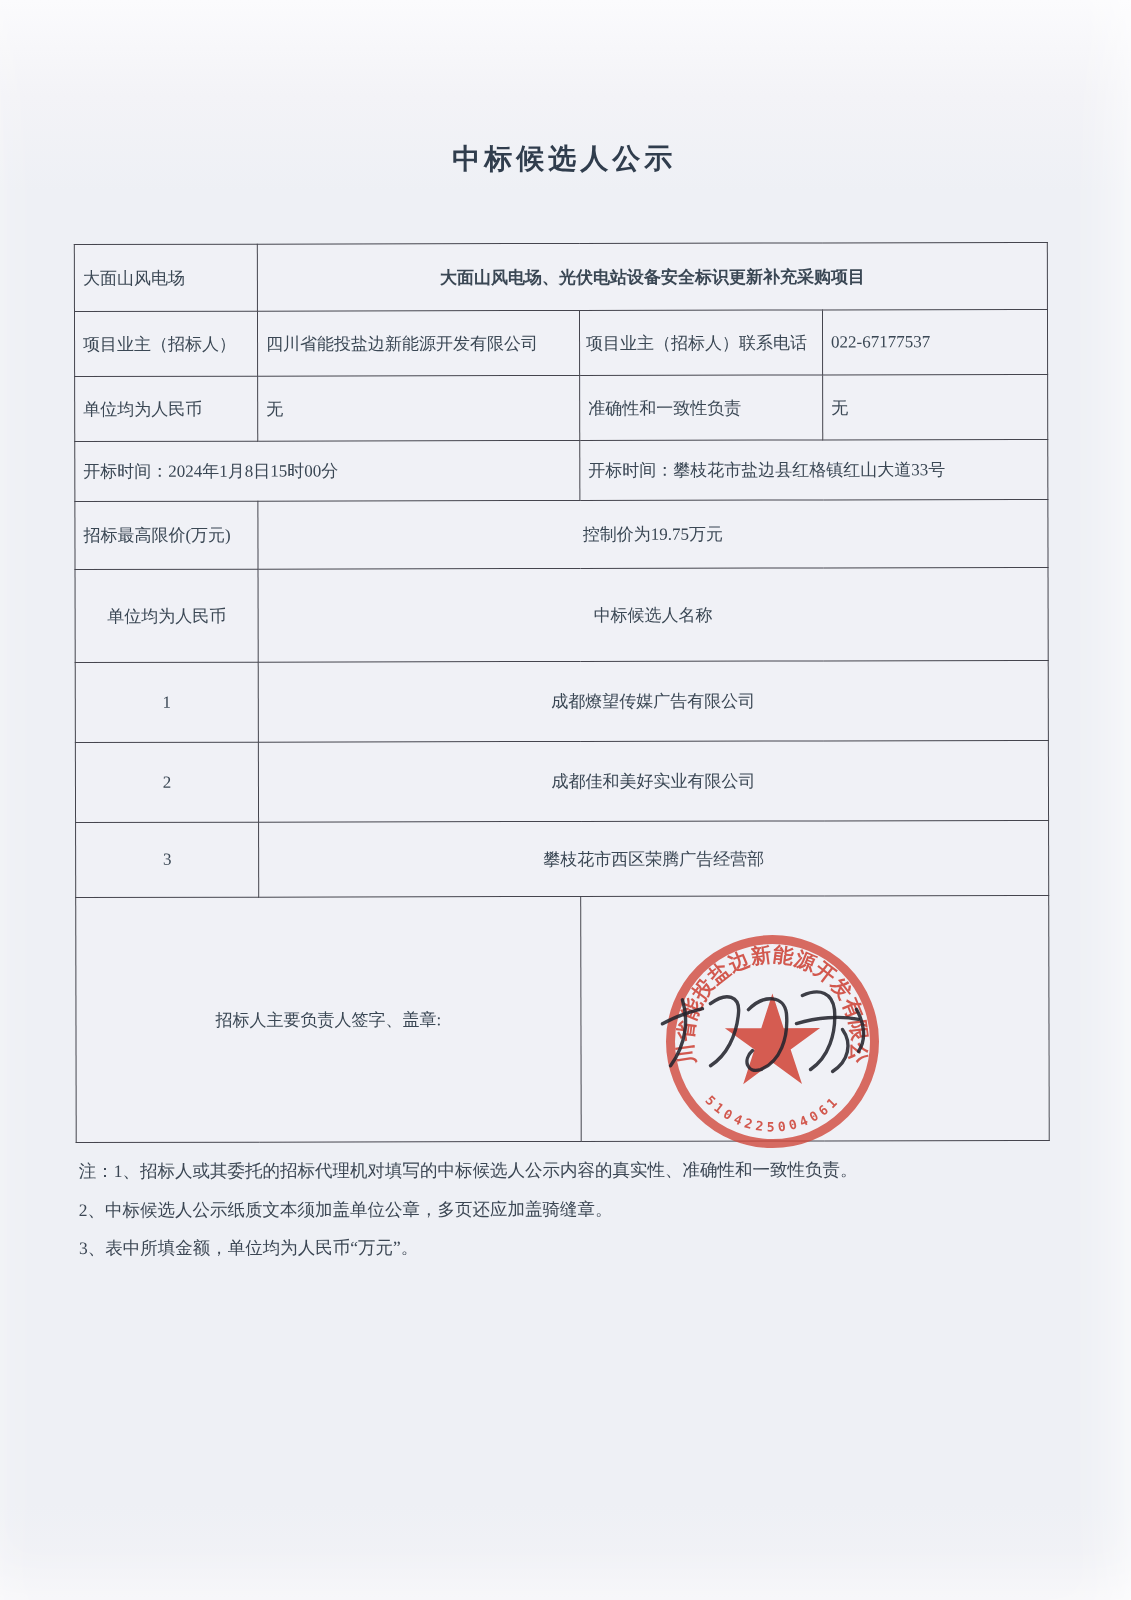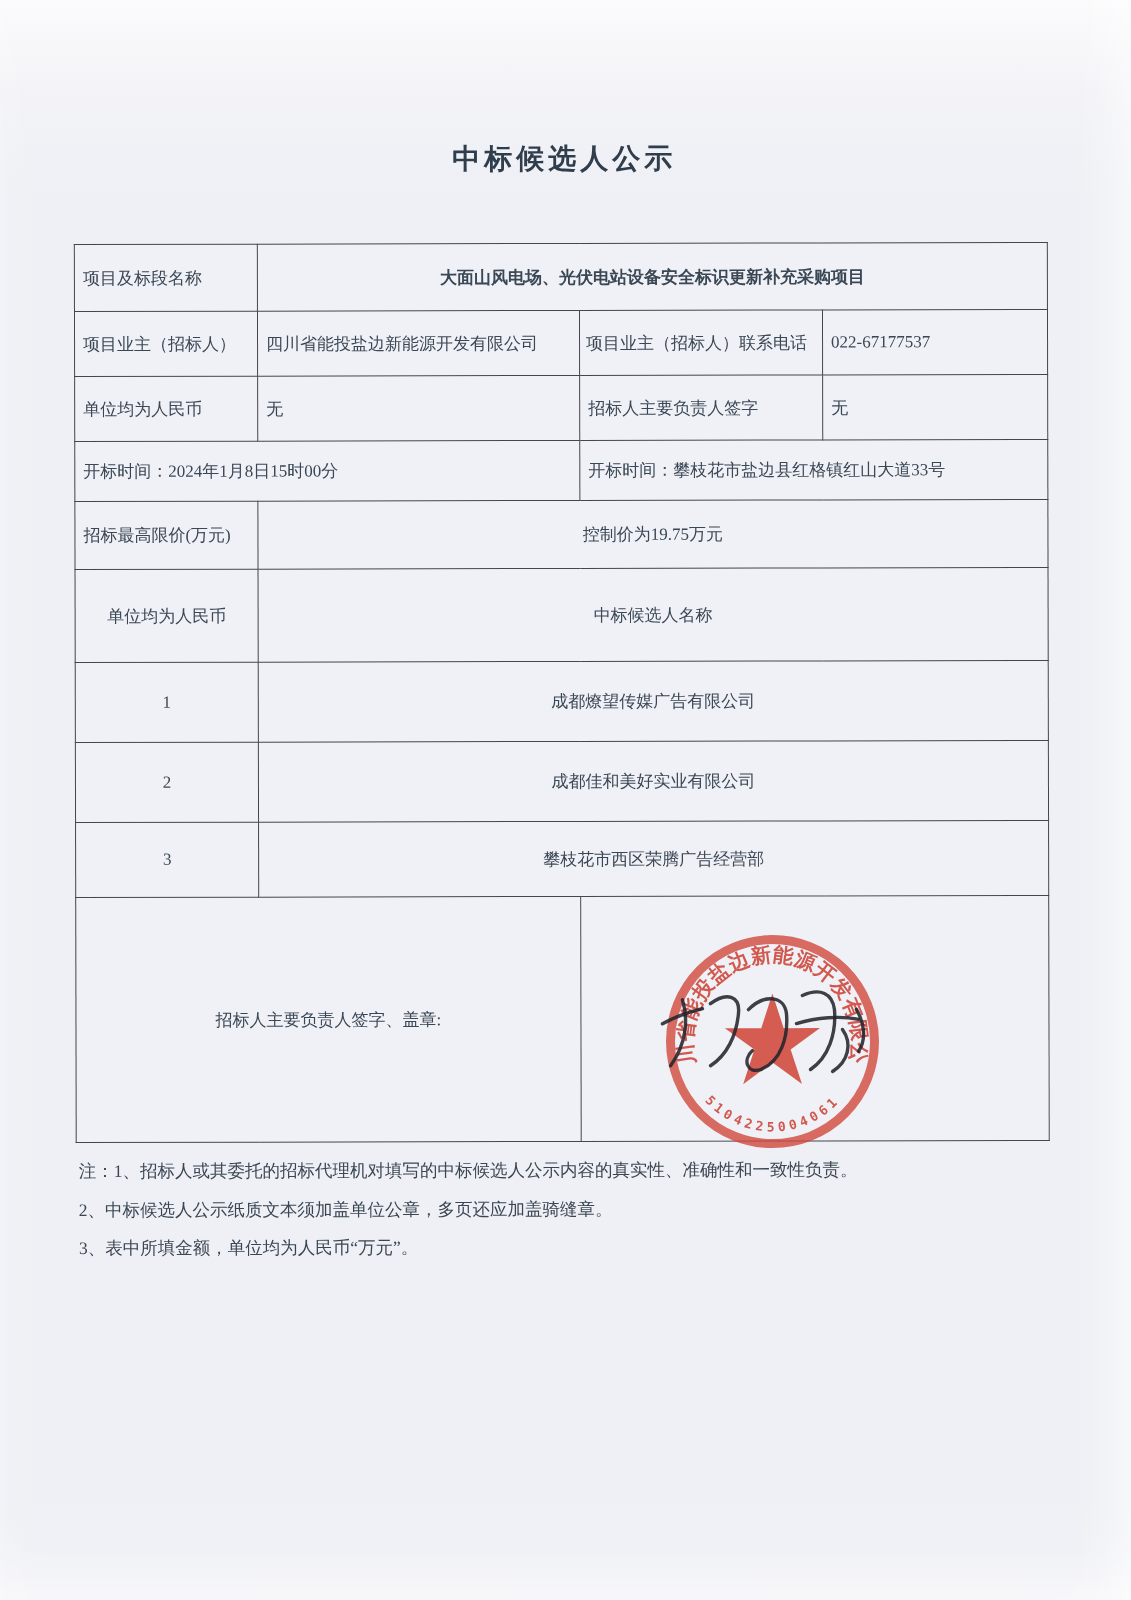--- a/index.html
+++ b/index.html
@@ -55,33 +55,33 @@
 
   <table class="bid">
     <colgroup>
       <col style="width:183px">
         <col style="width:322px">
         <col style="width:243px">
         <col style="width:225px">
     </colgroup>
     <tbody>
         <tr style="height:67px">
-      <td class="lbl">项目及标段名称</td>
+      <td class="lbl">大面山风电场</td>
       <td class="ctr bold" colspan="3">大面山风电场、光伏电站设备安全标识更新补充采购项目</td>
     </tr>
     <tr style="height:65px">
       <td class="lbl">项目业主（招标人）</td>
       <td class="lbl">四川省能投盐边新能源开发有限公司</td>
       <td class="lbl" style="padding-left:6px;padding-right:5px">项目业主（招标人）联系电话</td>
       <td class="lbl">022-67177537</td>
     </tr>
     <tr style="height:65px">
       <td class="lbl">单位均为人民币</td>
       <td class="lbl">无</td>
-      <td class="lbl">招标人主要负责人签字</td>
+      <td class="lbl">准确性和一致性负责</td>
       <td class="lbl">无</td>
     </tr>
     <tr style="height:60px">
       <td class="lbl" colspan="2">开标时间：2024年1月8日15时00分</td>
       <td class="lbl" colspan="2">开标时间：攀枝花市盐边县红格镇红山大道33号</td>
     </tr>
     <tr style="height:68px">
       <td class="lbl">招标最高限价(万元)</td>
       <td class="ctr" colspan="3">控制价为19.75万元</td>
     </tr>

